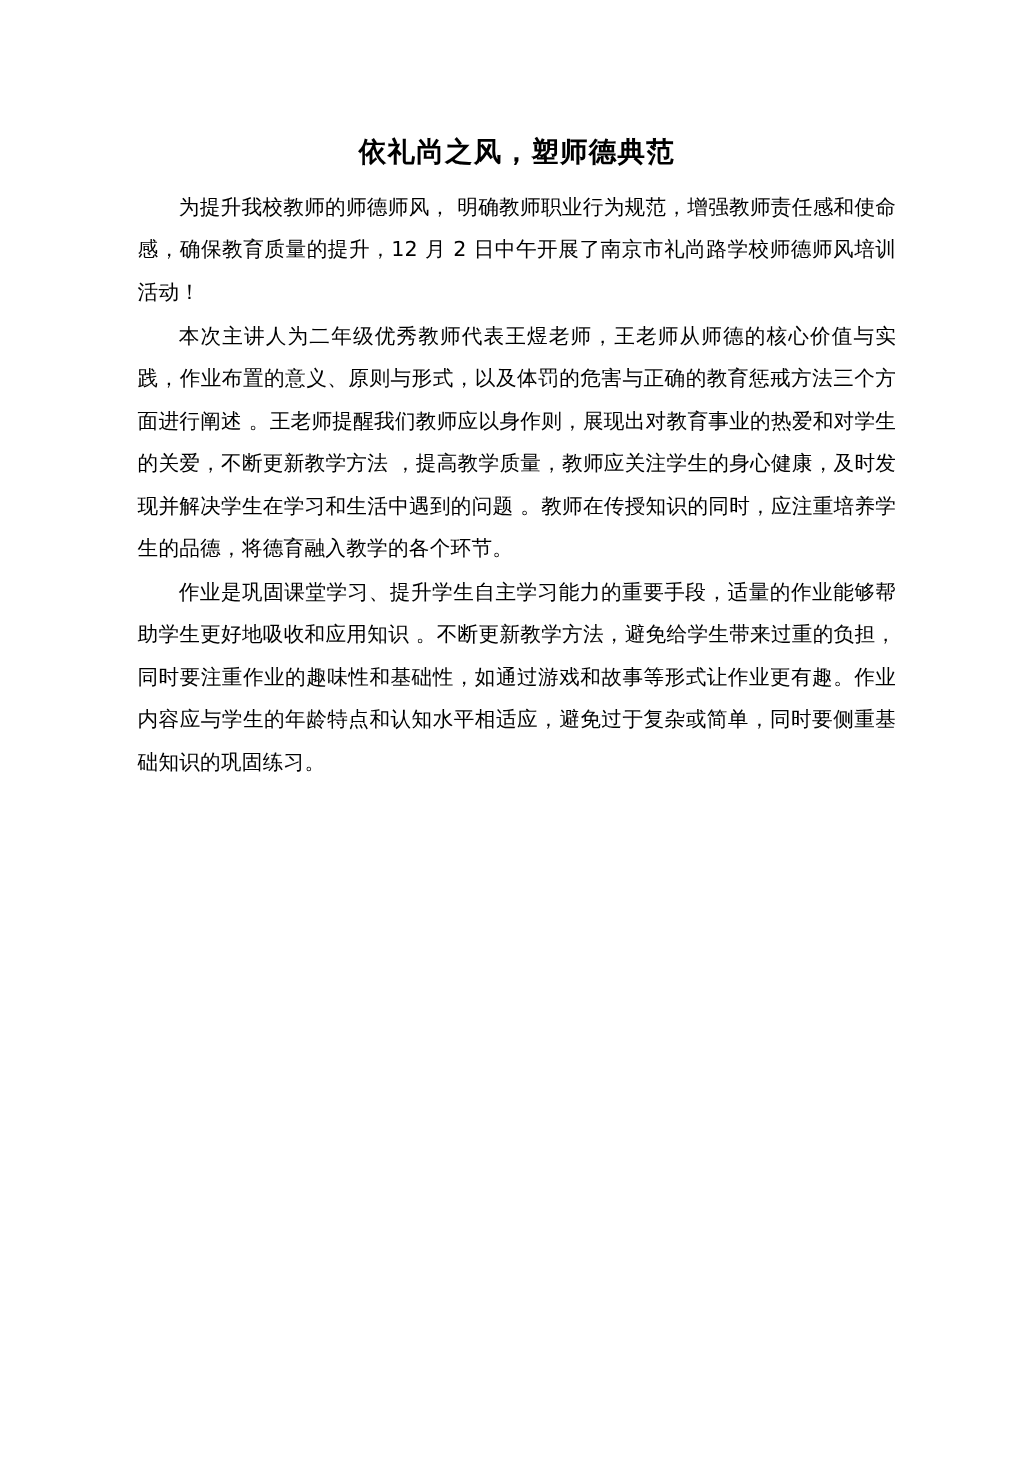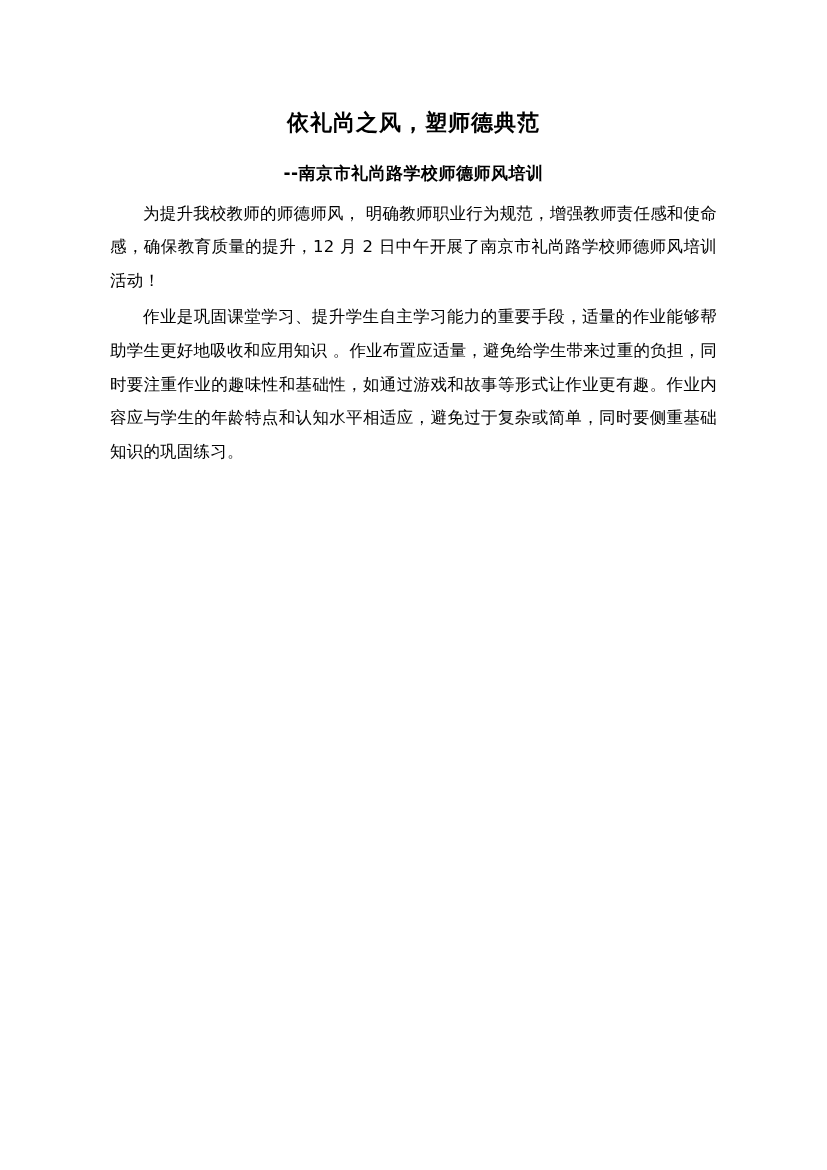--- a/index.html
+++ b/index.html
@@ -54,20 +54,20 @@
     letter-spacing: 0.2px;
   }
 </style>
 </head>
 <body>
 
 <div class="page">
 
   <h1 class="doc-title">依礼尚之风，塑师德典范</h1>
 
-  <h2 class="doc-subtitle">--南京市礼尚路学校师德师风培训</h2>
 
   <div class="body-block">
     <p class="para">为提升我校教师的师德师风， 明确教师职业行为规范，增强教师责任感和使命感，确保教育质量的提升，12 月 2 日中午开展了南京市礼尚路学校师德师风培训活动！</p>
-    <p class="para">作业是巩固课堂学习、提升学生自主学习能力的重要手段，适量的作业能够帮助学生更好地吸收和应用知识 。作业布置应适量，避免给学生带来过重的负担，同时要注重作业的趣味性和基础性，如通过游戏和故事等形式让作业更有趣。作业内容应与学生的年龄特点和认知水平相适应，避免过于复杂或简单，同时要侧重基础知识的巩固练习。</p>
+    <p class="para">本次主讲人为二年级优秀教师代表王煜老师，王老师从师德的核心价值与实践，作业布置的意义、原则与形式，以及体罚的危害与正确的教育惩戒方法三个方面进行阐述 。王老师提醒我们教师应以身作则，展现出对教育事业的热爱和对学生的关爱，不断更新教学方法 ，提高教学质量，教师应关注学生的身心健康，及时发现并解决学生在学习和生活中遇到的问题 。教师在传授知识的同时，应注重培养学生的品德，将德育融入教学的各个环节。</p>
+    <p class="para">作业是巩固课堂学习、提升学生自主学习能力的重要手段，适量的作业能够帮助学生更好地吸收和应用知识 。不断更新教学方法，避免给学生带来过重的负担，同时要注重作业的趣味性和基础性，如通过游戏和故事等形式让作业更有趣。作业内容应与学生的年龄特点和认知水平相适应，避免过于复杂或简单，同时要侧重基础知识的巩固练习。</p>
   </div>
 
 </div>
 
 </body></html>

